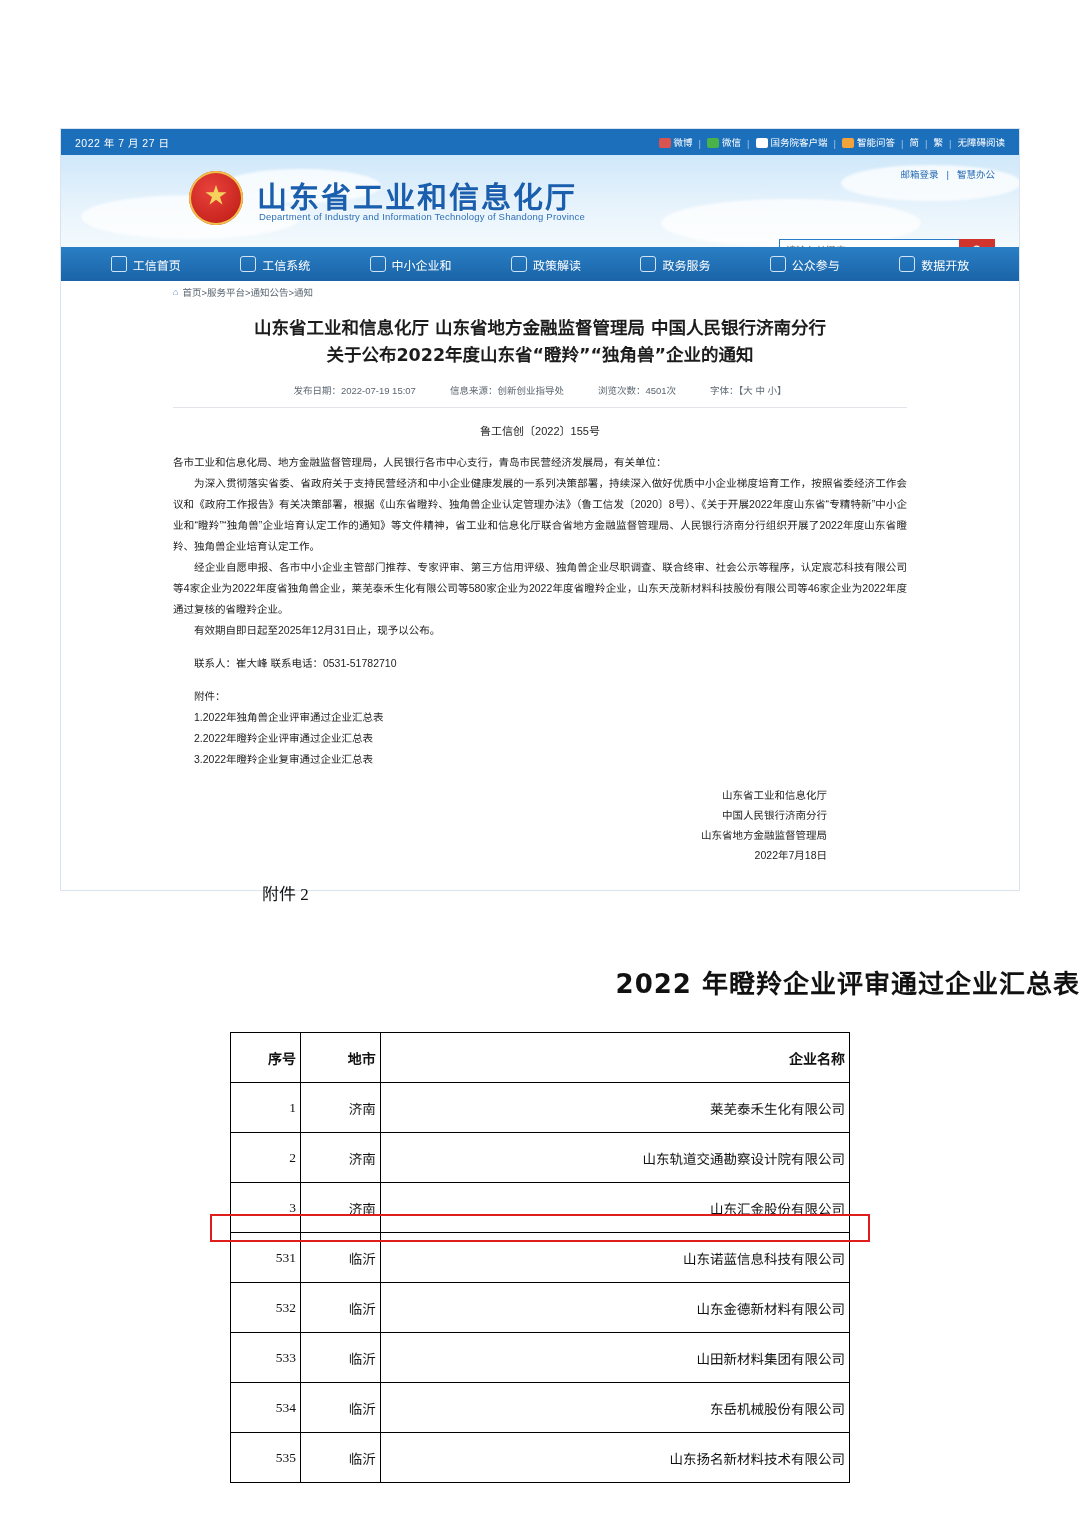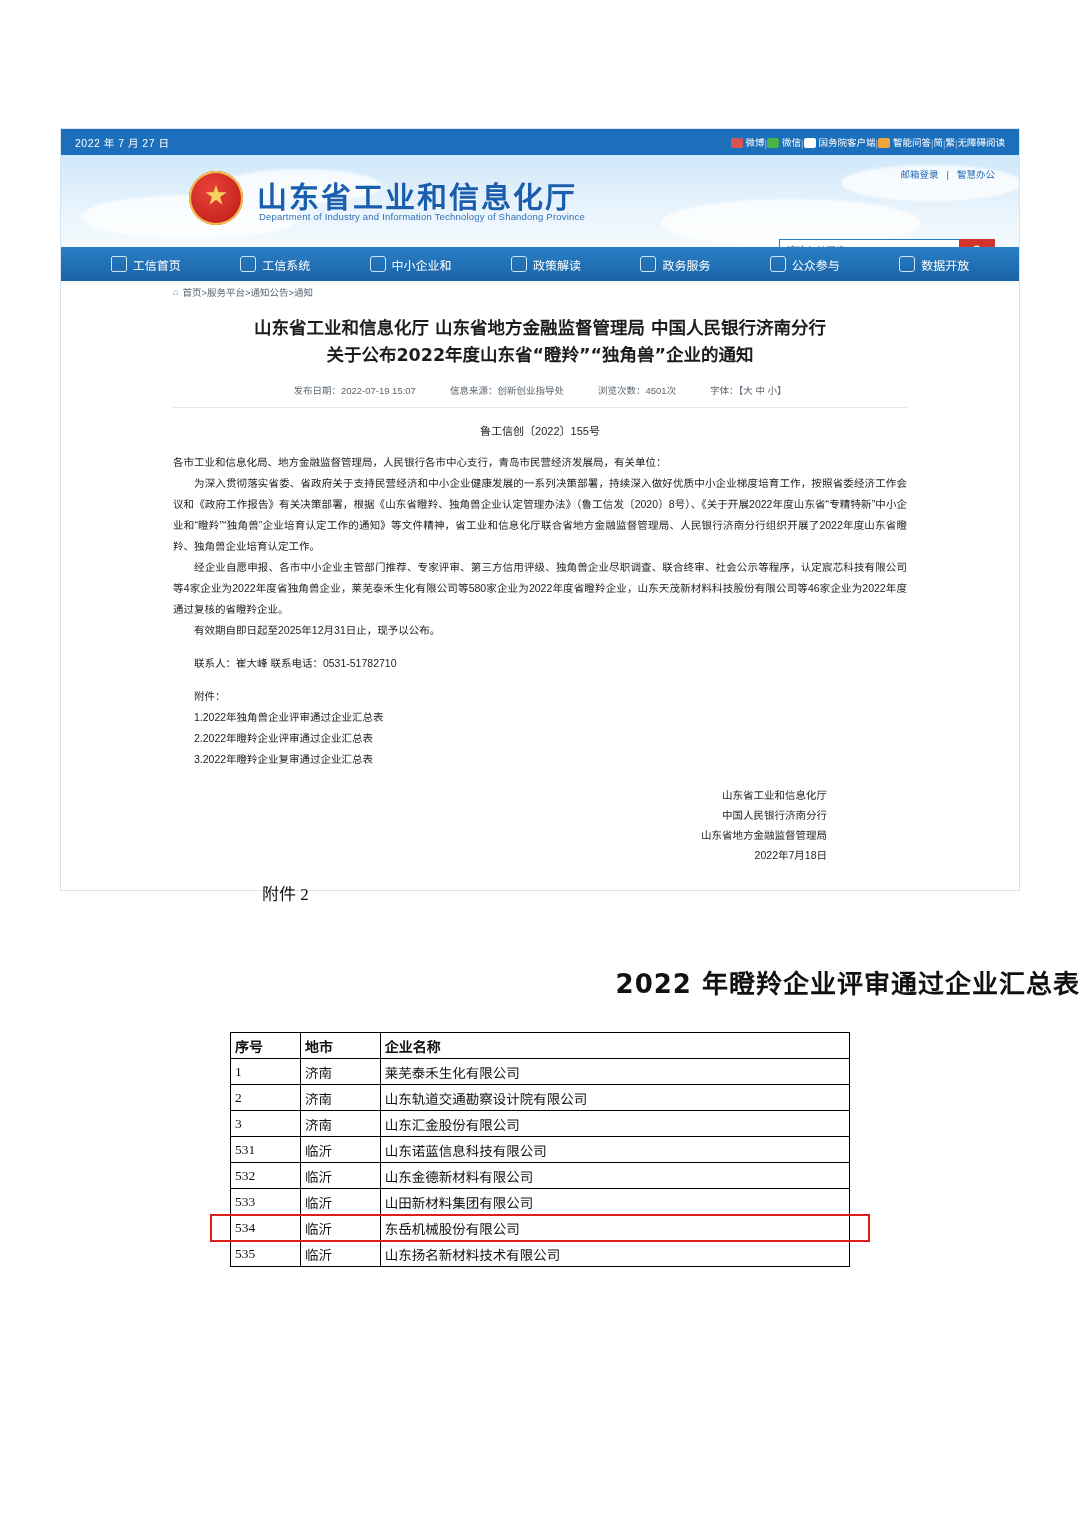--- a/index.html
+++ b/index.html
@@ -34,21 +34,21 @@
     background: #1b6fbb;
     color: #ffffff;
     display: flex;
     align-items: center;
     font-size: 10px;
     padding: 0 14px;
     box-sizing: border-box;
   }
   .topbar .date { font-size: 10.5px; letter-spacing: .5px; }
   .topbar .spacer { flex: 1; }
-  .topbar .links { display: flex; align-items: flex-end; font-size: 9.5px; }
+  .topbar .links { display: flex; align-items: flex-end; gap: 6px; font-size: 9.5px; }
   .topbar .links .sep { opacity: .55; }
   .topbar .tl { display: flex; align-items: center; gap: 3px; white-space: nowrap; }
   .mini-ico {
     display: inline-block;
     width: 12px; height: 10px;
     border-radius: 2px;
     background: #e8a33d;
     position: relative;
     top: 1px;
   }
@@ -256,23 +256,23 @@
   table.summary {
     margin: 32px auto 0 auto;
     border-collapse: collapse;
     width: 620px;
     font-family: "Liberation Serif", serif;
     color: #111;
   }
   table.summary th, table.summary td {
     border: 1px solid #000;
     height: 25px;
-    text-align: left;
+    text-align: right;
     font-size: 13.5px;
-    padding: 0 4px;
+    padding: 12px 4px;
   }
   table.summary th { font-weight: bold; font-size: 14px; }
   table.summary col.c1 { width: 70px; }
   table.summary col.c2 { width: 80px; }
   table.summary col.c3 { width: 470px; }
 
   .highlight-box {
     position: absolute;
     left: 210px;
     width: 660px;

